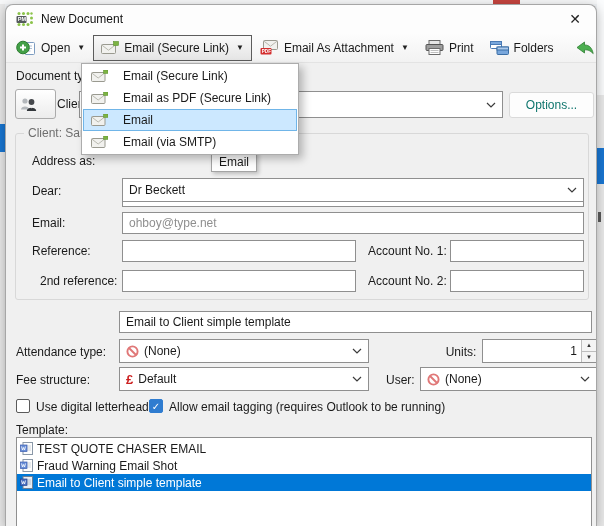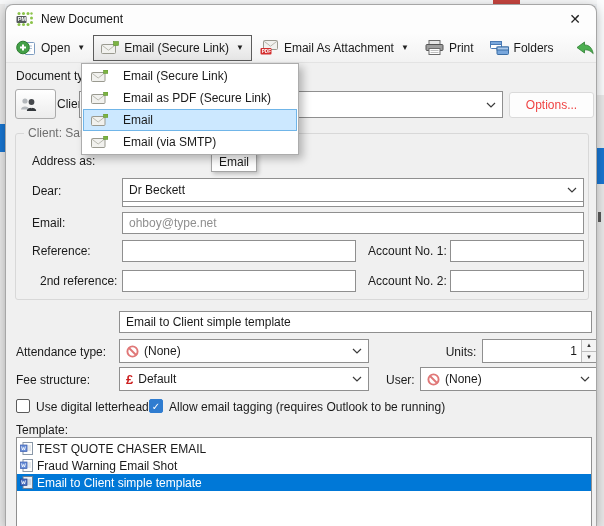--- a/index.html
+++ b/index.html
@@ -39,21 +39,21 @@
   .lbl { position:absolute; white-space:nowrap; }
   .field { position:absolute; background:#fff; border:1px solid #8f8f8f; display:flex; align-items:center;
            padding:0 6px; gap:5px; overflow:hidden; white-space:nowrap; }
   .field .val { flex:1 1 auto; overflow:hidden; }
   .chev { flex:0 0 auto; margin-left:auto; }
   .muted { color:#8f8f8f; }
 
   .client-btn { position:absolute; left:9px; top:84px; width:41px; height:30px; background:linear-gradient(#ffffff,#ececec);
                 border:1px solid #ababab; border-radius:3px; display:flex; align-items:center; gap:20px; padding:0 4px; }
   .options-btn { position:absolute; left:503px; top:87px; width:85px; height:26px; background:#fdfdfd;
-                 border:1px solid #dadada; border-radius:3px; color:#ef4444; display:flex; align-items:center;
+                 border:1px solid #dadada; border-radius:3px; color:#0f766e; display:flex; align-items:center;
                  justify-content:center; }
 
   .groupbox { position:absolute; left:9px; top:128px; width:574px; height:167px; border:1px solid #d8d8d8;
               border-radius:3px; }
   .group-title { position:absolute; left:8px; top:-8px; background:#f0f0f0; padding:0 4px; color:#6e6e6e; }
 
   .spinner { position:absolute; left:476px; top:334px; width:115px; height:24px; background:#fff;
              border:1px solid #8f8f8f; display:flex; align-items:center; }
   .spinner .val { flex:1; text-align:right; padding-right:4px; }
   .spin-btns { width:15px; height:100%; display:flex; flex-direction:column; border-left:1px solid #bdbdbd; }

